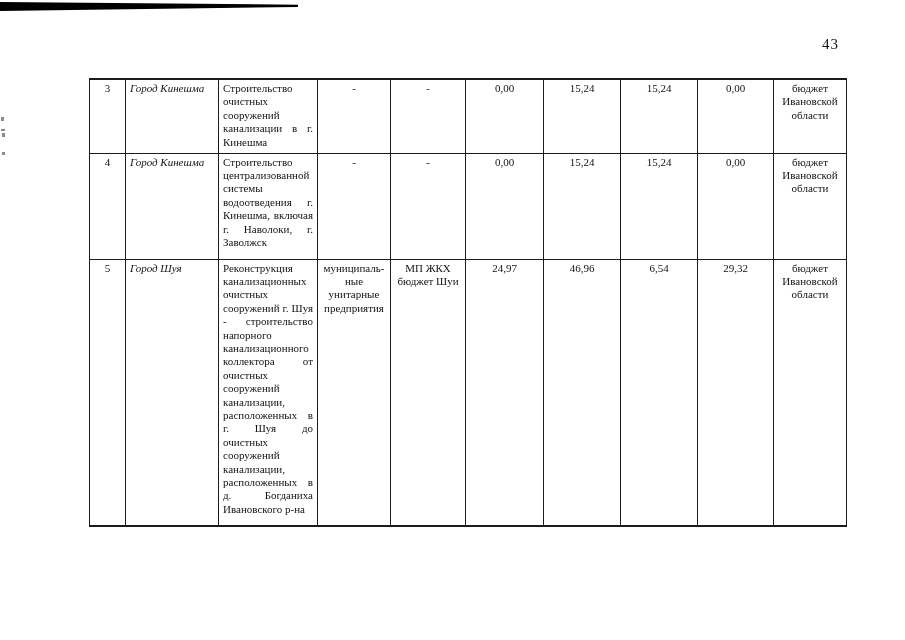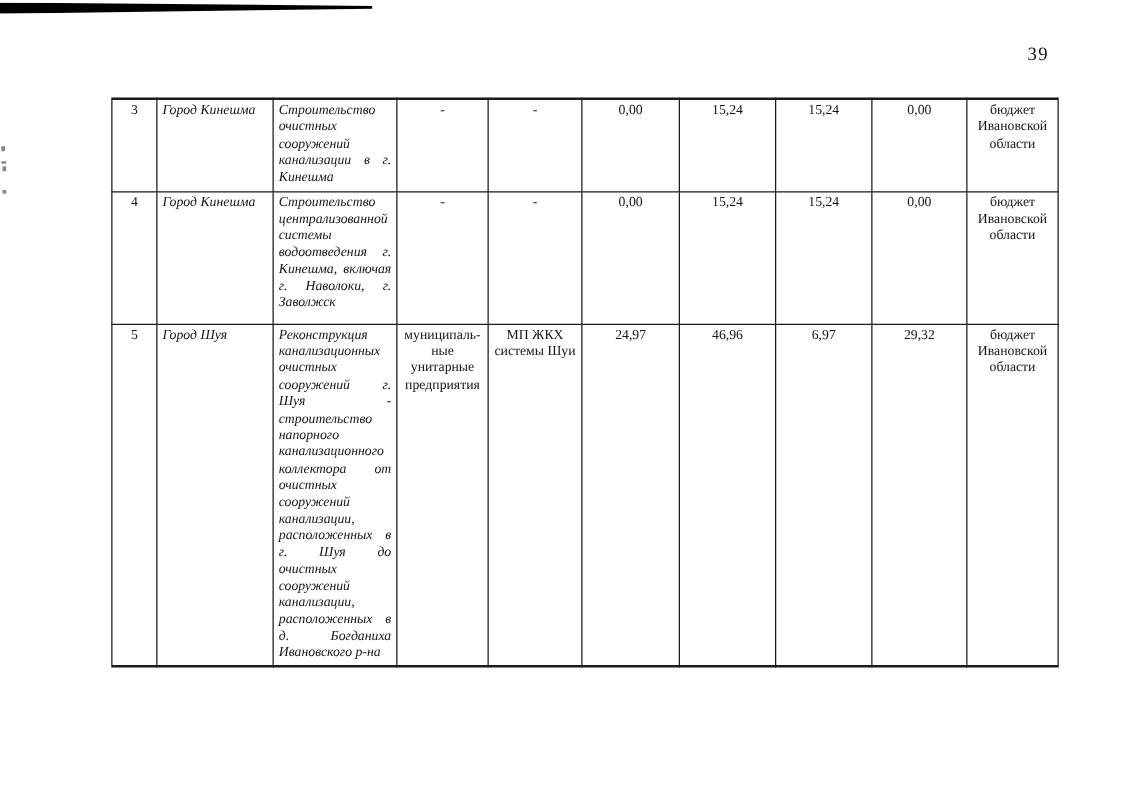--- a/index.html
+++ b/index.html
@@ -41,34 +41,34 @@
     line-height: 13.4px;
     padding: 2px 4px;
     overflow: hidden;
     word-wrap: break-word;
   }
   tr.row-3 { height: 74px; }
   tr.row-4 { height: 106px; }
   tr.row-5 { height: 267px; }
   td.c { text-align: center; }
   td.pre { white-space: pre-line; }
-  td.j { text-align: justify; padding: 2px 5px; font-style: italic; }
+  td.j { text-align: justify; padding: 2px 5px; }
   td.num-cell { padding-top: 2px; }
   td.city-cell { padding-left: 4px; font-style: italic; }
 </style>
 </head>
 <body>
 
 <div class="scan-bar"></div>
 <div class="speck speck1"></div>
 <div class="speck speck2"></div>
 <div class="speck speck3"></div>
 <div class="speck speck4"></div>
 
-<div class="page-number">39</div>
+<div class="page-number">43</div>
 
 <table class="main">
   <colgroup>
     <col style="width:36px">
       <col style="width:93px">
       <col style="width:99px">
     <col style="width:73px">
       <col style="width:75px">
       <col style="width:78px">
     <col style="width:77px">
@@ -107,23 +107,23 @@
     </tr>
     <tr class="row-5">
       <td class="c num-cell">5</td>
       <td class="city-cell">Город Шуя</td>
       <td class="j">Реконструкция канализационных очистных сооружений г. Шуя - строительство напорного канализационного коллектора от очистных сооружений канализации, расположенных в г. Шуя до очистных сооружений канализации, расположенных в д. Богданиха Ивановского р-на</td>
       <td class="c pre">муниципаль-
 ные
 унитарные
 предприятия</td>
       <td class="c pre">МП ЖКХ
-системы Шуи</td>
+бюджет Шуи</td>
       <td class="c">24,97</td>
       <td class="c">46,96</td>
-      <td class="c">6,97</td>
+      <td class="c">6,54</td>
       <td class="c">29,32</td>
       <td class="c pre">бюджет
 Ивановской
 области</td>
     </tr>
   </tbody>
 </table>
 
 </body></html>

